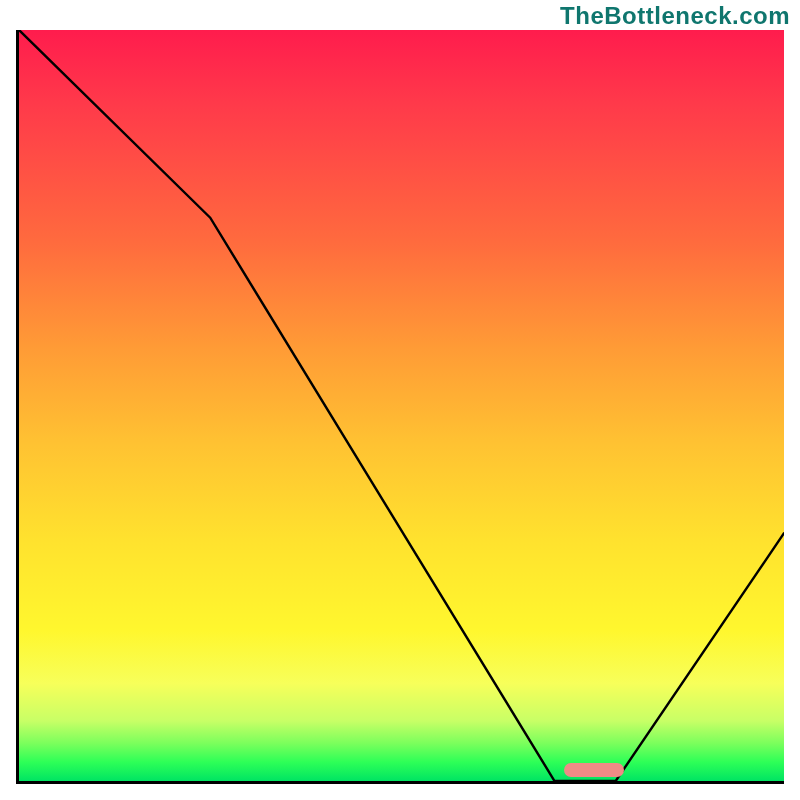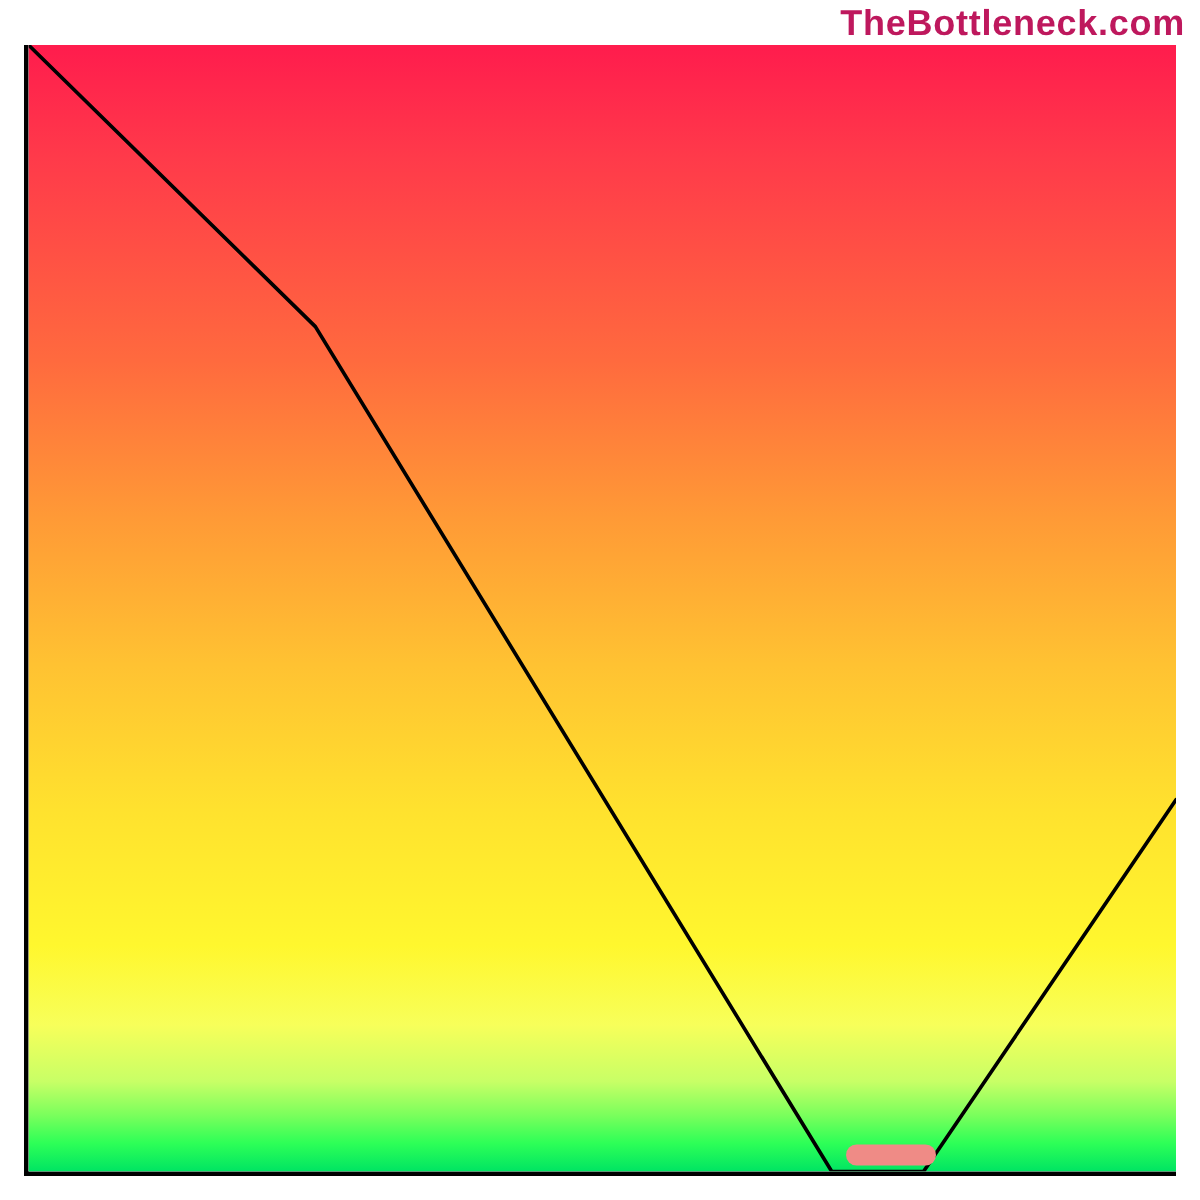--- a/index.html
+++ b/index.html
@@ -15,21 +15,21 @@
     position: relative;
     width: 800px;
     height: 800px;
   }
   .watermark {
     position: absolute;
     top: 2px;
     right: 10px;
     font-size: 24px;
     font-weight: 600;
-    color: #be185d;
+    color: #0f766e;
     letter-spacing: 0.5px;
     text-align: right;
   }
   .plot-area {
     position: absolute;
     left: 16px;
     top: 30px;
     width: 768px;
     height: 754px;
     box-sizing: border-box;

